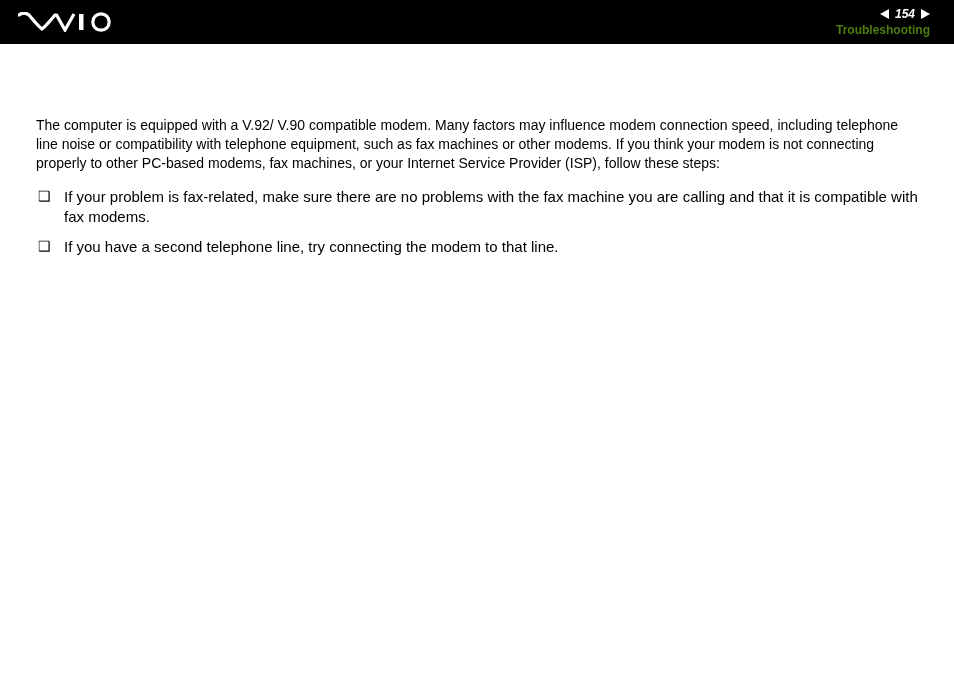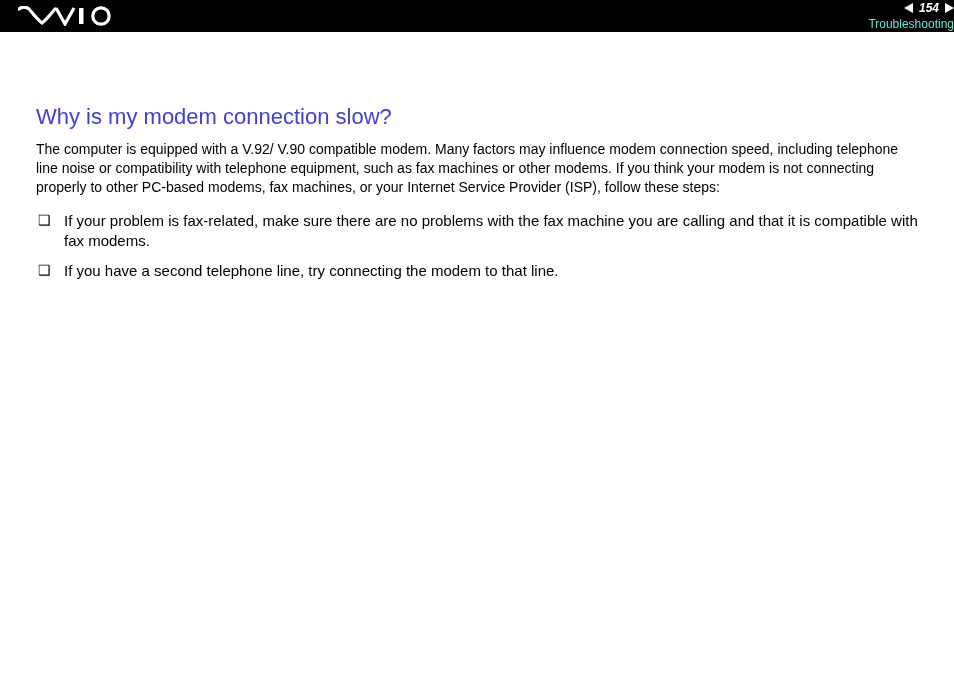--- a/index.html
+++ b/index.html
@@ -1,24 +1,24 @@
 <!DOCTYPE html>
 <html><head>
 <meta charset="utf-8">
 <style>
   * { box-sizing: border-box; margin: 0; padding: 0; }
   html, body { width: 954px; height: 674px; font-family: Arial, Helvetica, sans-serif; background: #fff; color: #000; }
   .header {
     width: 100%;
-    height: 32px;
+    height: 44px;
     background: #000;
     display: flex;
     align-items: center;
     justify-content: space-between;
-    padding: 0 0 0 18px;
+    padding: 0 24px 0 18px;
     position: relative;
   }
   .logo {
     display: flex;
     align-items: center;
     height: 100%;
   }
   .logo svg { display: block; }
   .header-right {
     display: flex;
@@ -40,22 +40,22 @@
   .arrow-left { border-right: 9px solid #fff; }
   .arrow-right { border-left: 9px solid #fff; }
   .page-num {
     color: #fff;
     font-style: italic;
     font-weight: bold;
     font-size: 12px;
     font-family: Arial, Helvetica, sans-serif;
   }
   .section-label {
-    color: #5eead4;
-    font-weight: normal;
+    color: #4d7c0f;
+    font-weight: bold;
     font-size: 12px;
   }
   .content {
     padding: 72px 36px 0 36px;
     width: 100%;
   }
   .title {
     color: #4040d8;
     font-size: 22px;
     font-weight: 400;
@@ -101,19 +101,18 @@
     <div class="pagenav">
       <span class="arrow-left"></span>
       <span class="page-num">154</span>
       <span class="arrow-right"></span>
     </div>
     <div class="section-label">Troubleshooting</div>
   </div>
 </div>
 
 <div class="content">
-  <h2 class="title">Why is my modem connection slow?</h2>
   <p class="intro">The computer is equipped with a V.92/ V.90 compatible modem. Many factors may influence modem connection speed, including telephone line noise or compatibility with telephone equipment, such as fax machines or other modems. If you think your modem is not connecting properly to other PC-based modems, fax machines, or your Internet Service Provider (ISP), follow these steps:</p>
   <ul class="steps">
     <li>If your problem is fax-related, make sure there are no problems with the fax machine you are calling and that it is compatible with fax modems.</li>
     <li>If you have a second telephone line, try connecting the modem to that line.</li>
   </ul>
 </div>
 
 </body></html>

